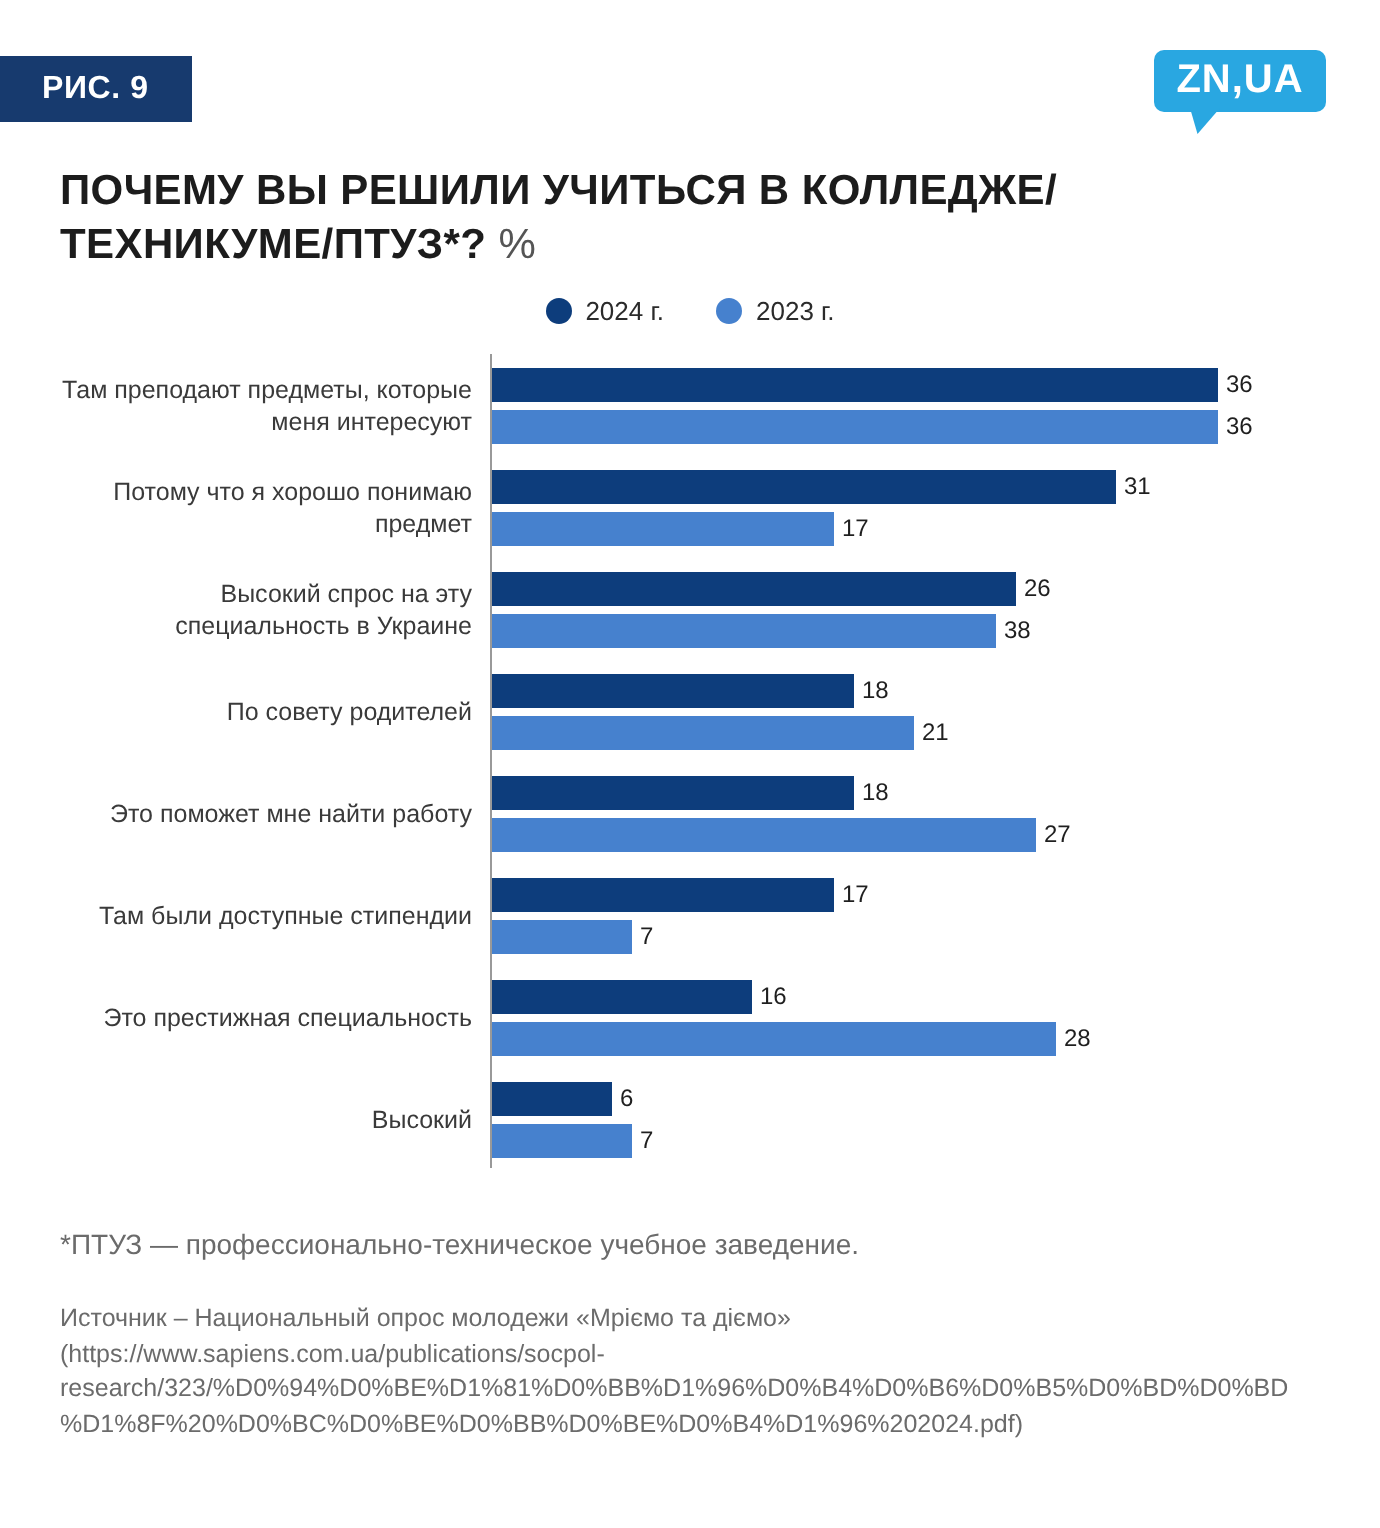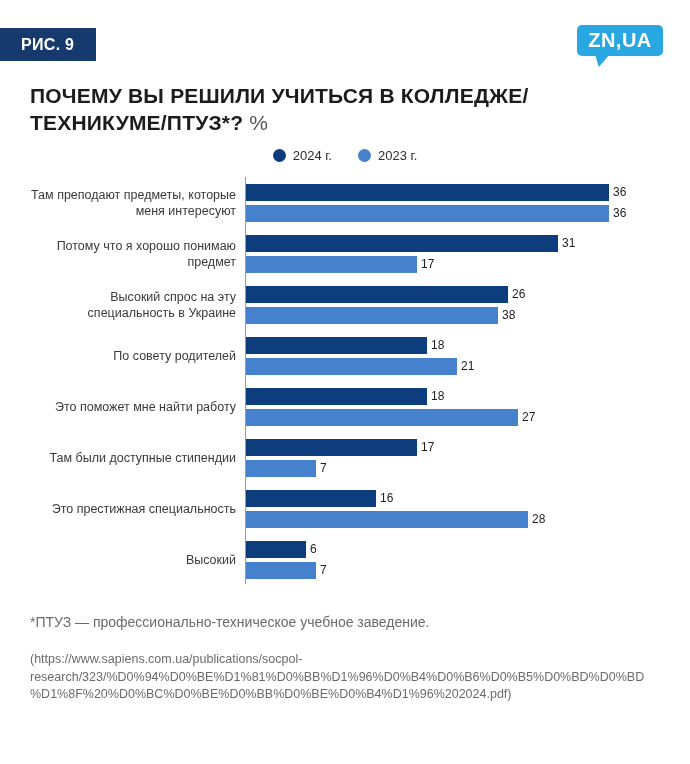--- a/index.html
+++ b/index.html
@@ -216,18 +216,19 @@
               <span class="val">7</span>
             </div>
           </div>
         </div>
       </div>
   </div>
 
   <div class="footnote">*ПТУЗ — профессионально-техническое учебное заведение.</div>
 
   <div class="source">
+    <span class="src-line">Источник – Национальный опрос молодежи «Мріємо та діємо»</span>
     <span class="src-line">(https://www.sapiens.com.ua/publications/socpol-</span>
     <span class="src-line">research/323/%D0%94%D0%BE%D1%81%D0%BB%D1%96%D0%B4%D0%B6%D0%B5%D0%BD%D0%BD</span>
     <span class="src-line">%D1%8F%20%D0%BC%D0%BE%D0%BB%D0%BE%D0%B4%D1%96%202024.pdf)</span>
   </div>
 
 </div>
 
 </body></html>

